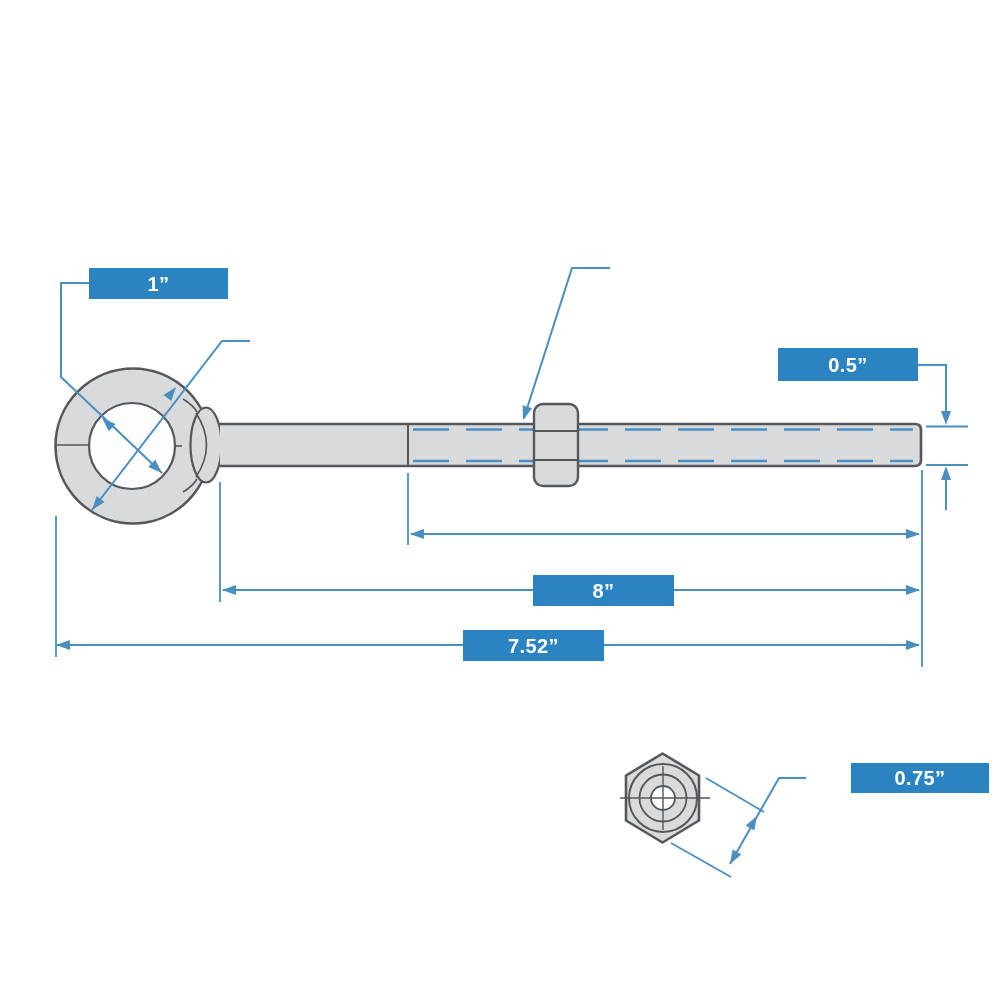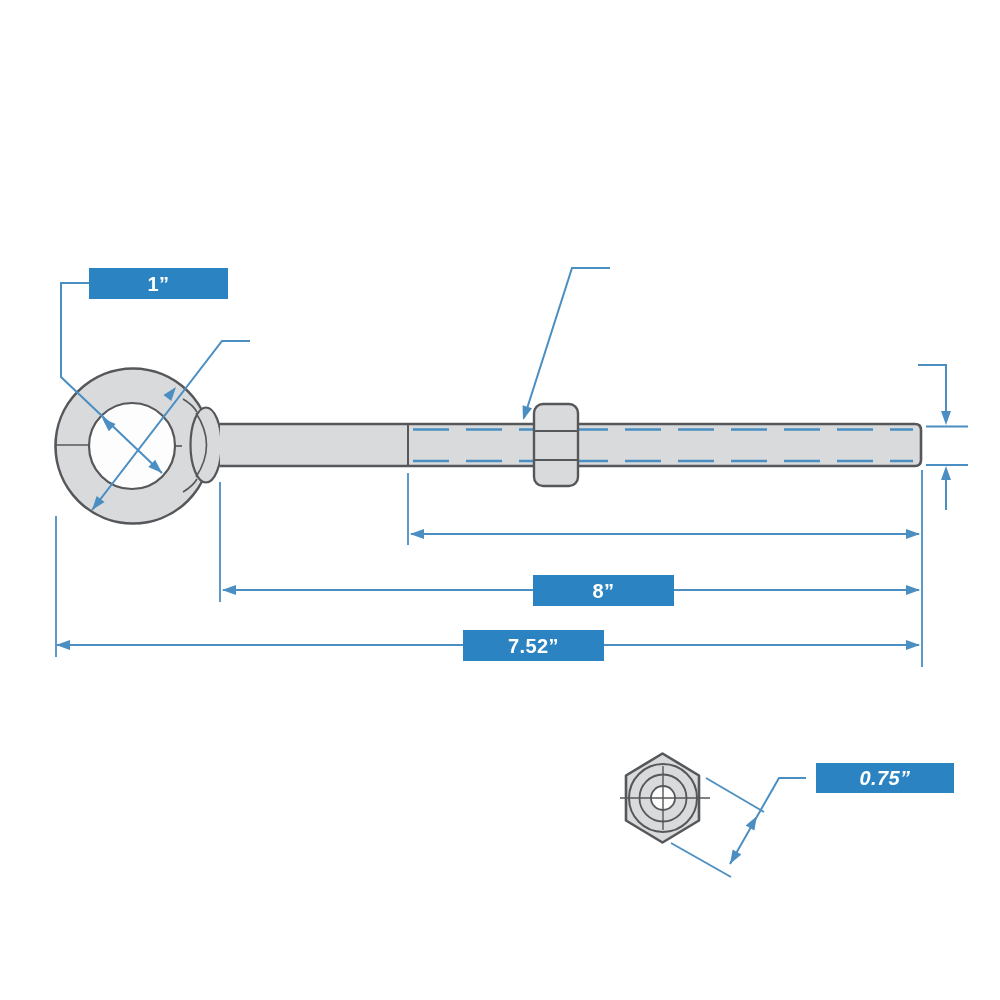--- a/index.html
+++ b/index.html
@@ -101,20 +101,21 @@
     <line x1="671" y1="843" x2="731" y2="877" stroke="#4a8ec2" stroke-width="1.8"></line>
     <path d="M806,778 L779,778 L730,864" fill="none" stroke="#4a8ec2" stroke-width="2"></path>
     <polygon points="0,0 -14,5 -14,-5" fill="#4a8ec2" transform="translate(757,816) rotate(-60)"></polygon>
     <polygon points="0,0 -14,5 -14,-5" fill="#4a8ec2" transform="translate(730,864) rotate(120)"></polygon>
   </svg>
 
   <div class="chip" style="left:89px;  top:268px; width:139px; height:31px;">1”</div>
 
 
 
+  <div class="chip" style="left:778px; top:348px; width:140px; height:33px;">0.5”</div>
 
 
   <div class="chip" style="left:533px; top:575px; width:141px; height:31px;">8”</div>
 
   <div class="chip" style="left:463px; top:630px; width:141px; height:31px;">7.52”</div>
 
-  <div class="chip" style="left:816px; top:763px; width:138px; height:30px;font-style:italic;">0.75”</div>
+  <div class="chip" style="left:851px; top:763px; width:138px; height:30px;">0.75”</div>
 </div>
 
 </body></html>

